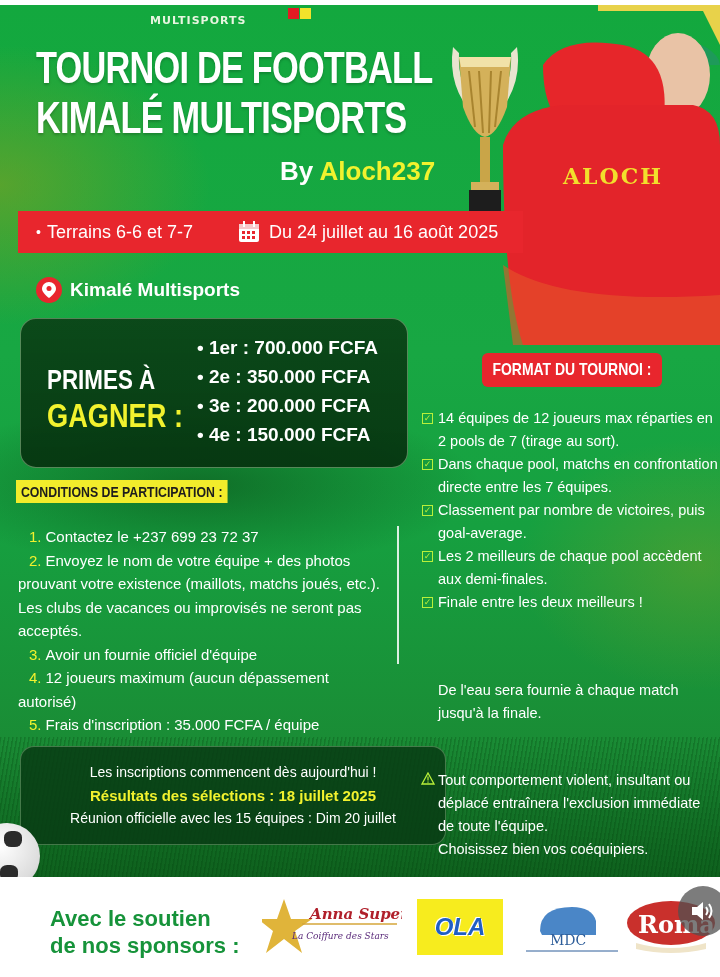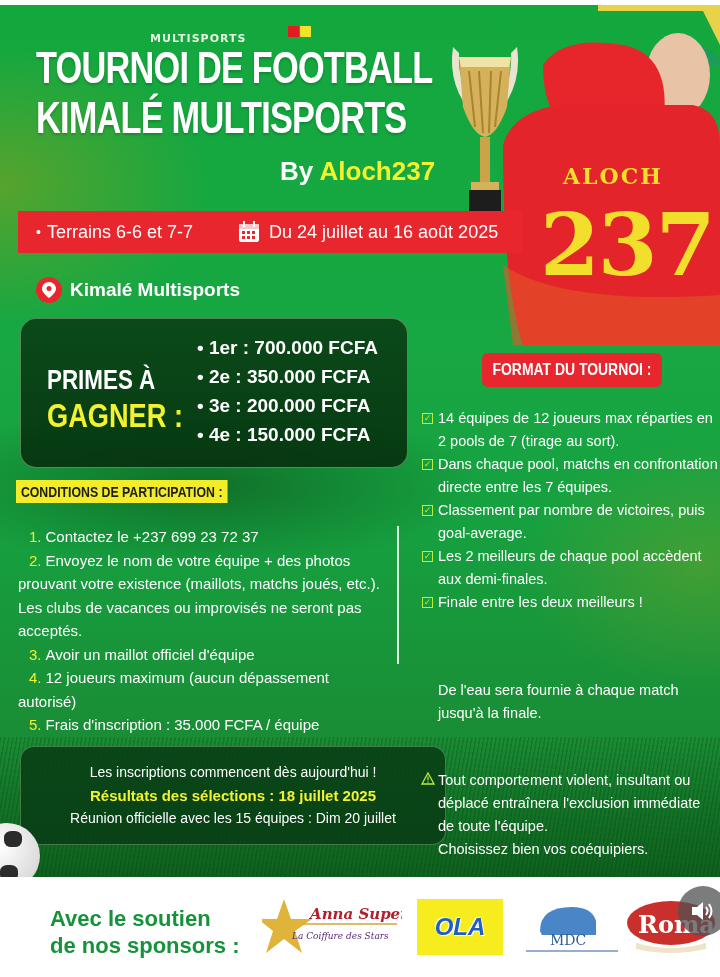--- a/index.html
+++ b/index.html
@@ -17,21 +17,21 @@
       linear-gradient(180deg, #13a83e 0%, #18a743 40%, #16a040 60%, #1a8c35 85%, #157a2c 100%);
     overflow: hidden;
   }
   .grass {
     position: absolute; left: 0; bottom: 0; width: 720px; height: 140px;
     background: repeating-linear-gradient(100deg, rgba(0,60,10,0.25) 0px, rgba(0,60,10,0.25) 1px, rgba(0,0,0,0) 2px, rgba(0,0,0,0) 4px),
                 linear-gradient(180deg, rgba(0,0,0,0), rgba(10,80,20,0.6));
   }
 
   
-  .logo { position: absolute; left: 150px; top: 23px; }
+  .logo { position: absolute; left: 150px; top: 5px; }
   .logo-text { color: #e8f5e0; font-size: 11px; letter-spacing: 1px; font-weight: bold; font-family: "DejaVu Sans", sans-serif; }
   .logo-sq { position: absolute; top: -2px; width: 11px; height: 11px; }
   .logo-sq.red { left: 138px; background: #e21b23; }
   .logo-sq.yel { left: 150px; background: #f3e22b; }
 
   
   .title { position: absolute; left: 36px; top: 38px; color: #ffffff; font-family: "Liberation Sans", sans-serif; font-weight: bold; font-size: 44px; line-height: 50px; transform: scaleX(0.78); transform-origin: left top; letter-spacing: -1px; text-shadow: 0 2px 3px rgba(0,0,0,0.2); white-space: nowrap; }
   .byline { position: absolute; left: 280px; top: 151px; font-weight: bold; font-size: 26px; white-space: nowrap; }
   .byline .by { color: #ffffff; }
   .byline .name { color: #f2f22e; }
@@ -137,21 +137,20 @@
 
   <svg class="player" viewBox="0 0 217 340">
     <path d="M95 6 L200 6 L217 40 L217 0 L95 0 Z" fill="#e8d24a"></path>
     <path d="M165 30 Q215 40 217 60 L180 60 Z" fill="#1e9a5a"></path>
     <ellipse cx="175" cy="70" rx="32" ry="42" fill="#e9c3a6"></ellipse>
     <path d="M40 60 Q60 30 120 40 Q170 50 160 120 Q130 140 80 130 Q40 120 40 60 Z" fill="#e6262a"></path>
     <path d="M0 140 Q10 105 60 100 L190 100 Q217 105 217 140 L217 340 L20 340 Q0 280 0 140 Z" fill="#e3242a"></path>
     <path d="M0 260 Q60 300 217 290 L217 340 L10 340 Z" fill="#e4552a" opacity="0.6"></path>
   </svg>
   <div class="jersey-name">ALOCH</div>
-  <div class="jersey-number">237</div>
 
   <div class="red-banner">
     <div class="rb-item terrains">
       <span class="rb-bullet">•</span>
       <span>Terrains 6-6 et 7-7</span>
     </div>
     <div class="rb-item dates">
       <svg class="cal-icon" viewBox="0 0 24 24">
         <rect x="2" y="4" width="20" height="18" rx="2" fill="#ffffff"></rect>
         <rect x="2" y="4" width="20" height="5" fill="#f7c9cb"></rect>
@@ -190,21 +189,21 @@
       <li>• 2e : 350.000 FCFA</li>
       <li>• 3e : 200.000 FCFA</li>
       <li>• 4e : 150.000 FCFA</li>
     </ul>
   </div>
 
   <div class="cond-tag">CONDITIONS DE PARTICIPATION :</div>
   <ol class="cond-list">
     <li><span class="num">1.</span><span>Contactez le +237 699 23 72 37</span></li>
     <li><span class="num">2.</span><span>Envoyez le nom de votre équipe + des photos prouvant votre existence (maillots, matchs joués, etc.). Les clubs de vacances ou improvisés ne seront pas acceptés.</span></li>
-    <li><span class="num">3.</span><span>Avoir un maillot officiel d'équipe</span></li>
+    <li><span class="num">3.</span><span>Avoir un fournie officiel d'équipe</span></li>
     <li><span class="num">4.</span><span>12 joueurs maximum (aucun dépassement autorisé)</span></li>
     <li><span class="num">5.</span><span>Frais d'inscription : 35.000 FCFA / équipe</span></li>
   </ol>
   <div class="divider"></div>
 
   <div class="info-box">
     <p>Les inscriptions commencent dès aujourd'hui !</p>
     <p class="hl">Résultats des sélections : 18 juillet 2025</p>
     <p>Réunion officielle avec les 15 équipes : Dim 20 juillet</p>
   </div>

